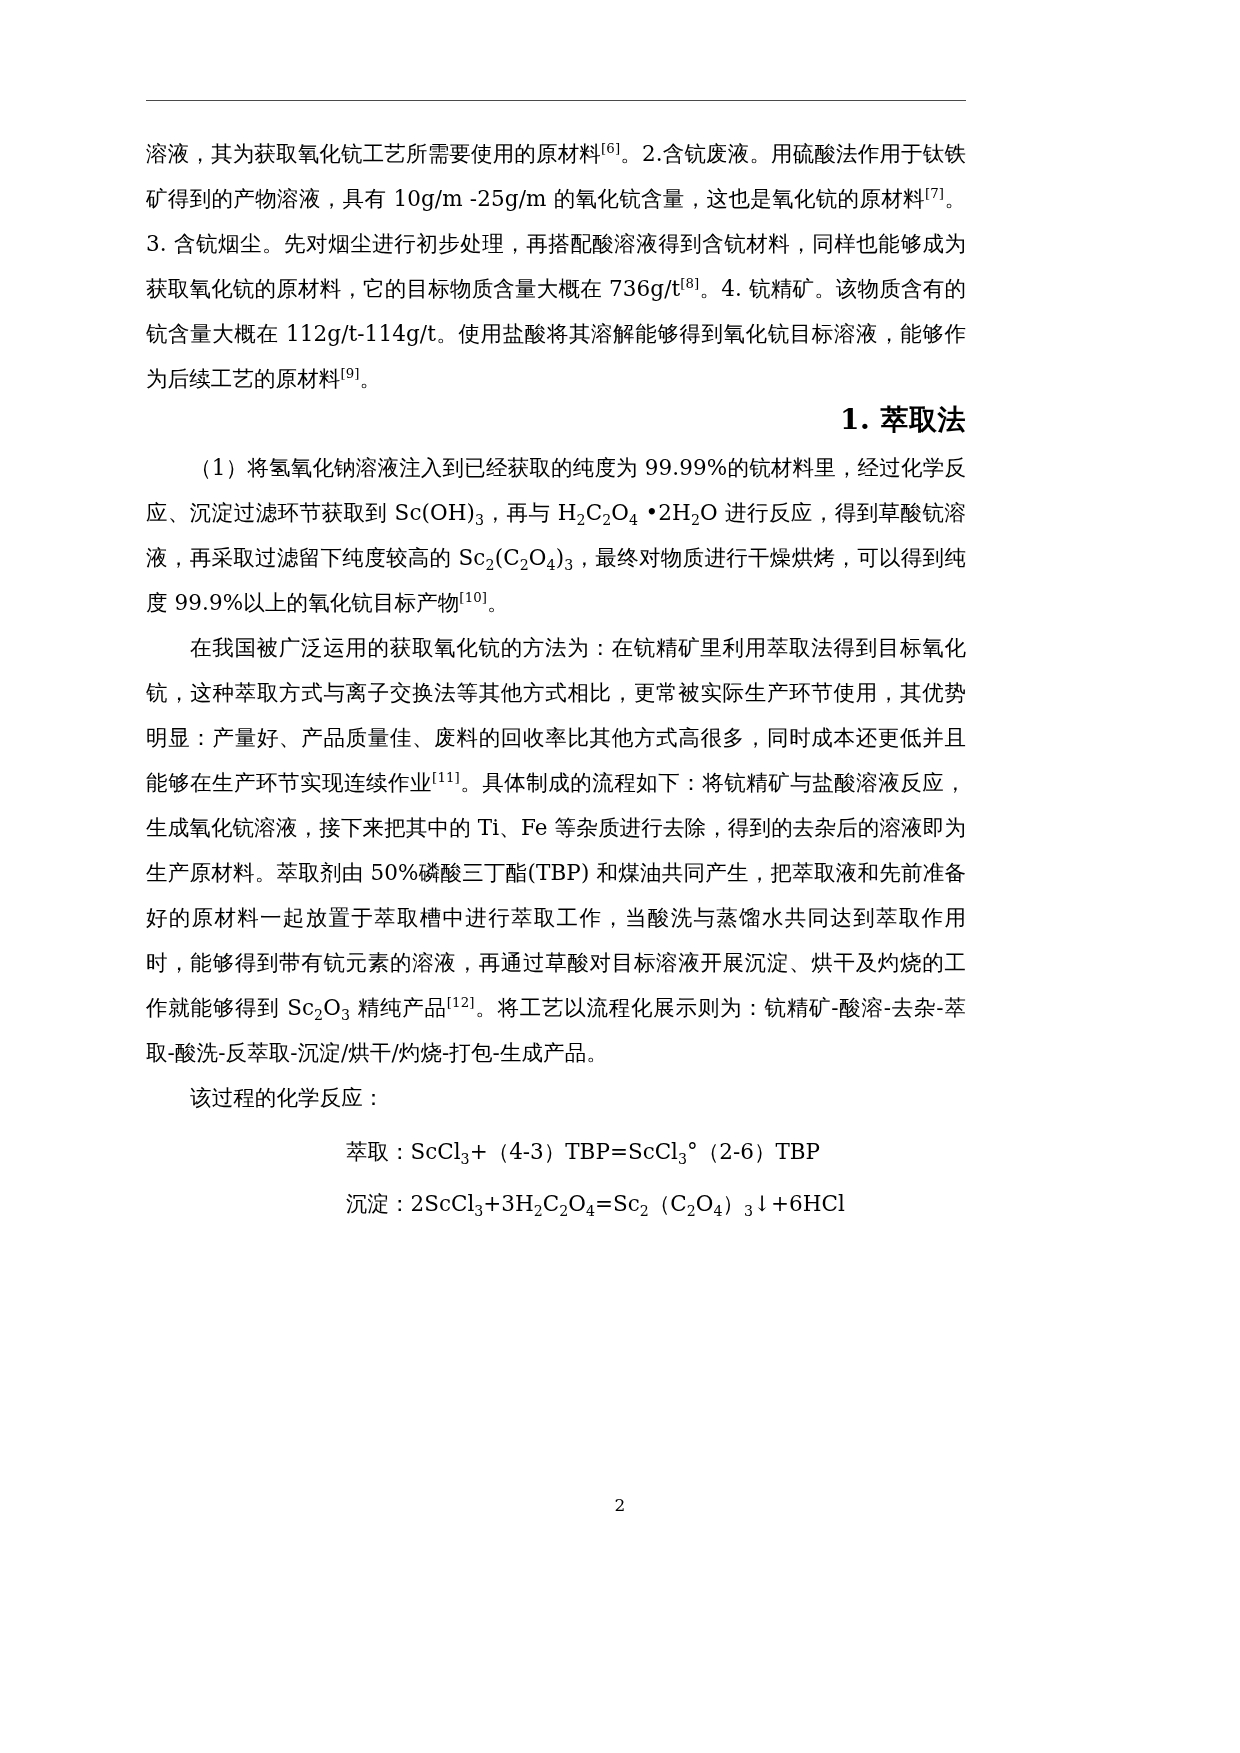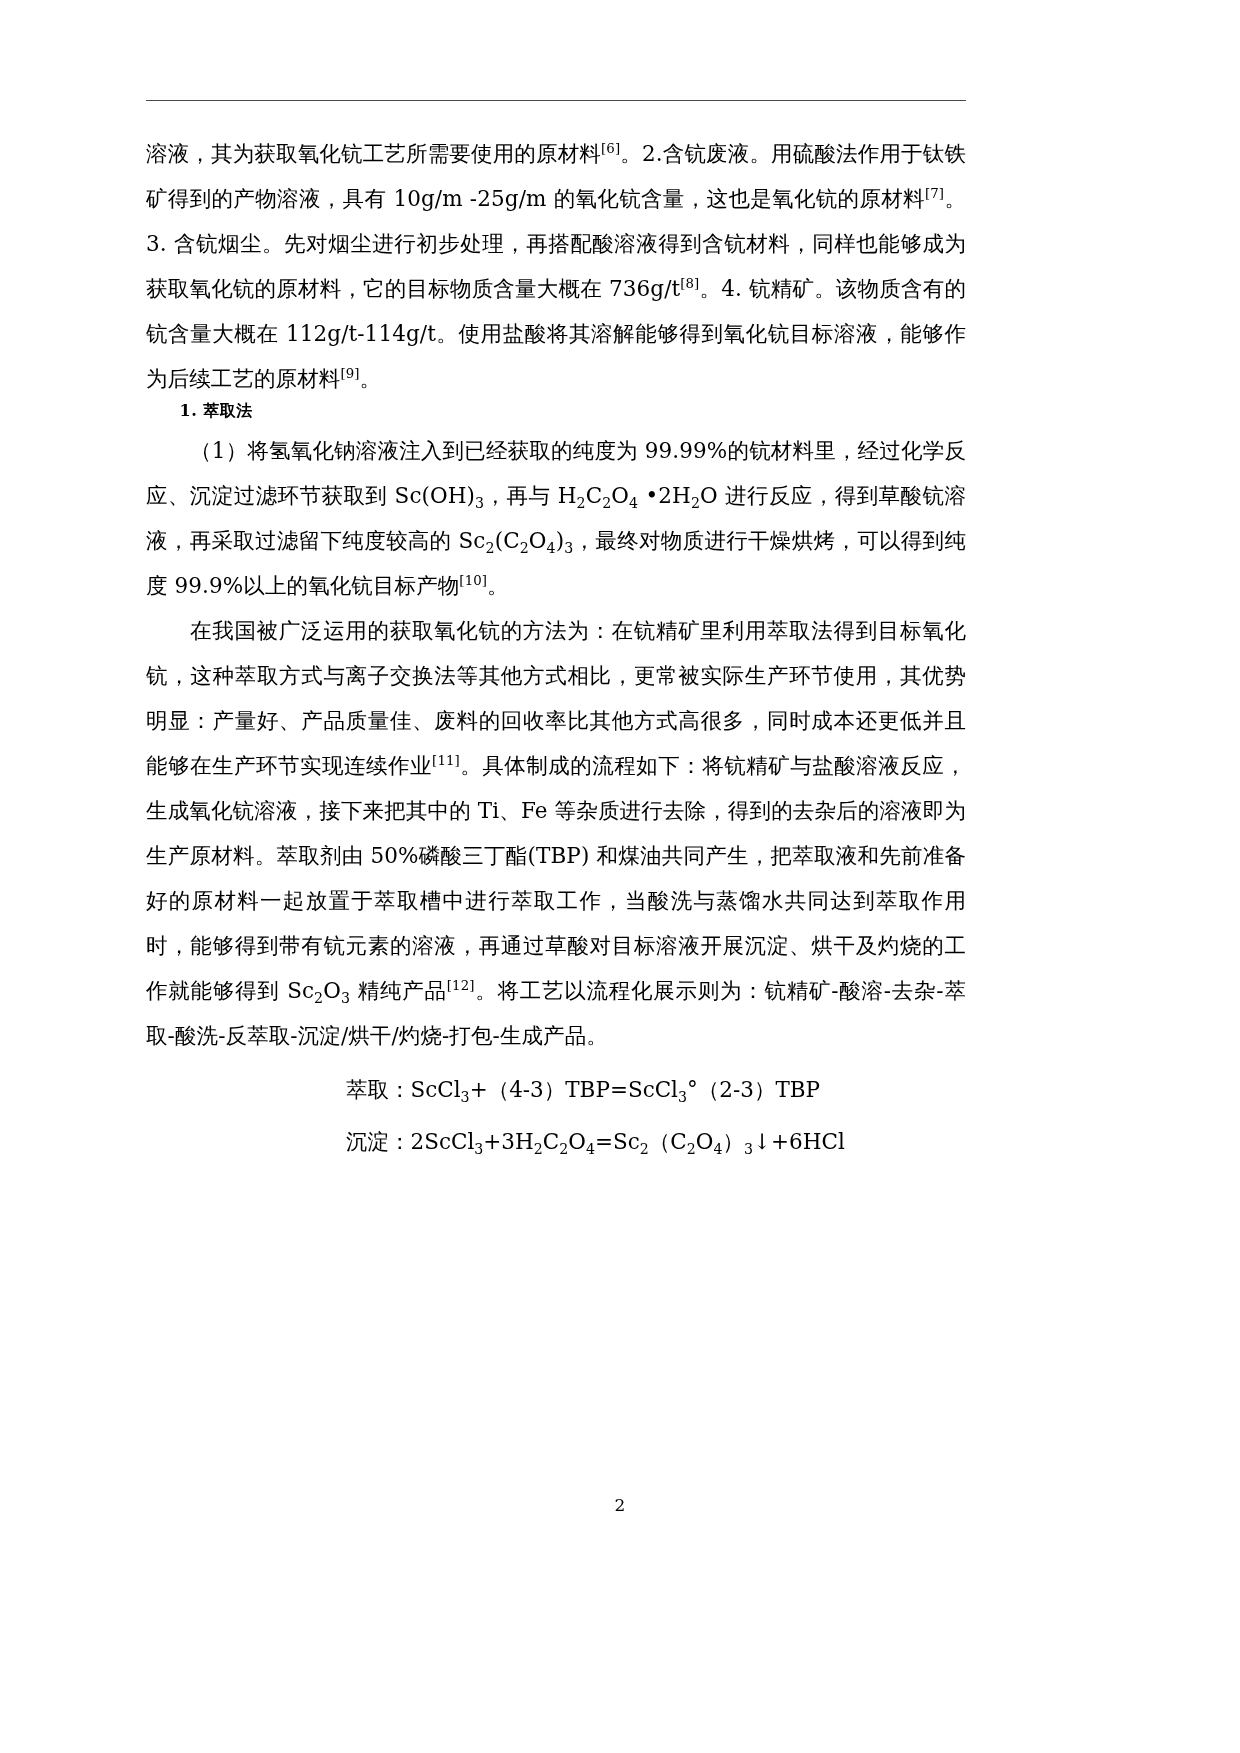--- a/index.html
+++ b/index.html
@@ -53,25 +53,26 @@
     line-height: 0;
   }
   h1.section-title {
     font-size: 29px;
     font-weight: bold;
     text-align: center;
     margin: 46px 0 40px 0;
     letter-spacing: 1px;
   }
   h2.sub-title {
-    font-size: 16px;
+    font-size: 28px;
     font-weight: bold;
     margin: 0 0 6px 0;
     text-indent: 2.1em;
     letter-spacing: 0.5px;
+    text-align: right;
   }
   .eq-block {
     margin: 6px 0 0 0;
   }
   .eq-line {
     font-size: 21.5px;
     line-height: 52px;
     margin: 0;
     padding-left: 200px;
     white-space: nowrap;
@@ -97,23 +98,24 @@
 
     <p class="para"><span>溶液，其为获取氧化钪工艺所需要使用的原材料</span><span class="sup">[6]</span><span>。2.含钪废液。用硫酸法作用于钛铁矿得到的产物溶液，具有 10g/m -25g/m 的氧化钪含量，这也是氧化钪的原材料</span><span class="sup">[7]</span><span>。3. 含钪烟尘。先对烟尘进行初步处理，再搭配酸溶液得到含钪材料，同样也能够成为获取氧化钪的原材料，它的目标物质含量大概在 736g/t</span><span class="sup">[8]</span><span>。4. 钪精矿。该物质含有的钪含量大概在 112g/t-114g/t。使用盐酸将其溶解能够得到氧化钪目标溶液，能够作为后续工艺的原材料</span><span class="sup">[9]</span><span>。</span></p>
 
 
     <h2 class="sub-title">1. 萃取法</h2>
 
     <p class="para indent"><span>（1）将氢氧化钠溶液注入到已经获取的纯度为 99.99%的钪材料里，经过化学反应、沉淀过滤环节获取到 Sc(OH)</span><span class="sub">3</span><span>，再与 H</span><span class="sub">2</span><span>C</span><span class="sub">2</span><span>O</span><span class="sub">4</span><span> •2H</span><span class="sub">2</span><span>O 进行反应，得到草酸钪溶液，再采取过滤留下纯度较高的 Sc</span><span class="sub">2</span><span>(C</span><span class="sub">2</span><span>O</span><span class="sub">4</span><span>)</span><span class="sub">3</span><span>，最终对物质进行干燥烘烤，可以得到纯度 99.9%以上的氧化钪目标产物</span><span class="sup">[10]</span><span>。</span></p>
 
     <p class="para indent"><span>在我国被广泛运用的获取氧化钪的方法为：在钪精矿里利用萃取法得到目标氧化钪，这种萃取方式与离子交换法等其他方式相比，更常被实际生产环节使用，其优势明显：产量好、产品质量佳、废料的回收率比其他方式高很多，同时成本还更低并且能够在生产环节实现连续作业</span><span class="sup">[11]</span><span>。具体制成的流程如下：将钪精矿与盐酸溶液反应，生成氧化钪溶液，接下来把其中的 Ti、Fe 等杂质进行去除，得到的去杂后的溶液即为生产原材料。萃取剂由 50%磷酸三丁酯(TBP) 和煤油共同产生，把萃取液和先前准备好的原材料一起放置于萃取槽中进行萃取工作，当酸洗与蒸馏水共同达到萃取作用时，能够得到带有钪元素的溶液，再通过草酸对目标溶液开展沉淀、烘干及灼烧的工作就能够得到 Sc</span><span class="sub">2</span><span>O</span><span class="sub">3</span><span> 精纯产品</span><span class="sup">[12]</span><span>。将工艺以流程化展示则为：钪精矿-酸溶-去杂-萃取-酸洗-反萃取-沉淀/烘干/灼烧-打包-生成产品。</span></p>
 
+    <p class="para indent">该过程的化学反应：</p>
 
     <div class="eq-block">
-      <p class="eq-line"><span>萃取：</span><span><span>ScCl</span><span class="sub">3</span><span>+（4-3）TBP=ScCl</span><span class="sub">3</span><span>°（2-3）TBP</span></span></p>
+      <p class="eq-line"><span>萃取：</span><span><span>ScCl</span><span class="sub">3</span><span>+（4-3）TBP=ScCl</span><span class="sub">3</span><span>°（2-6）TBP</span></span></p>
       <p class="eq-line"><span>沉淀：</span><span><span>2ScCl</span><span class="sub">3</span><span>+3H</span><span class="sub">2</span><span>C</span><span class="sub">2</span><span>O</span><span class="sub">4</span><span>=Sc</span><span class="sub">2</span><span>（C</span><span class="sub">2</span><span>O</span><span class="sub">4</span><span>）</span><span class="sub">3</span><span>↓+6HCl</span></span></p>
     </div>
 
 
   </div>
 
   <div class="page-number">2</div>
 
 </div>
 

